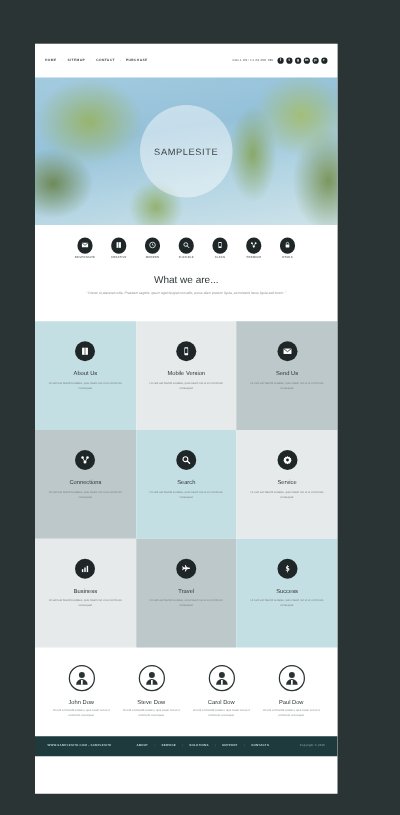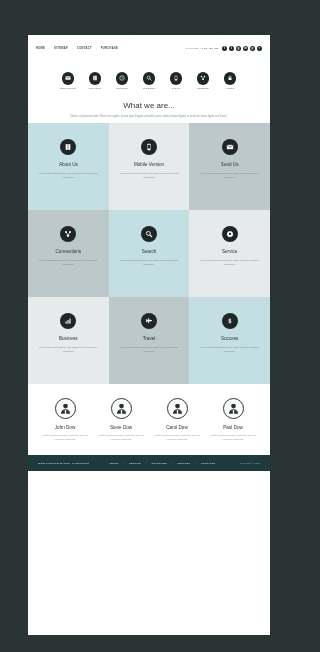--- a/index.html
+++ b/index.html
@@ -81,21 +81,21 @@
     background: #1f2627; color: #fff;
     display: flex; align-items: center; justify-content: center;
   }
   .strip-label {
     font-size: 2.2px; letter-spacing: .2px; color: #72797b;
     text-transform: uppercase; text-align: center; white-space: nowrap;
     font-weight: 700;
   }
 
   
-  .whatwe { background: #fff; padding: 4px 26px 4px; text-align: center; }
+  .whatwe { background: #fff; padding: 4px 26px 20px; text-align: center; }
   .whatwe h2 { font-size: 8px; font-weight: 400; color: #2f3638; margin-bottom: 4px; }
   .whatwe p { font-size: 2.7px; line-height: 1.85; color: #8d9597; font-style: italic; }
 
   
   .grid { display: grid; grid-template-columns: repeat(3, 1fr); }
   .cell {
     height: 87px; padding: 16px 9px 0;
     display: flex; flex-direction: column; align-items: center;
   }
   .cell-icon {
@@ -157,20 +157,25 @@
         <span class="soc">f</span>
         <span class="soc">t</span>
         <span class="soc">g</span>
         <span class="soc">in</span>
         <span class="soc">p</span>
         <span class="soc">r</span>
       </div>
     </div>
   </div>
 
+  <div class="hero">
+    <div class="hero-circle">
+      <span class="hero-title">SAMPLESITE</span>
+    </div>
+  </div>
 
   <div class="iconstrip">
     <div class="strip-item">
       <span class="strip-circle">
         <svg width="6" height="6" viewBox="0 0 24 24" fill="#fff">
             <path d="M2 5h20v14H2z" fill="#fff"></path>
             <path d="M2 5l10 8 10-8" stroke="#1f2627" stroke-width="2.2" fill="none"></path>
           </svg>
       </span>
       <span class="strip-label">RESPONSIVE</span>

